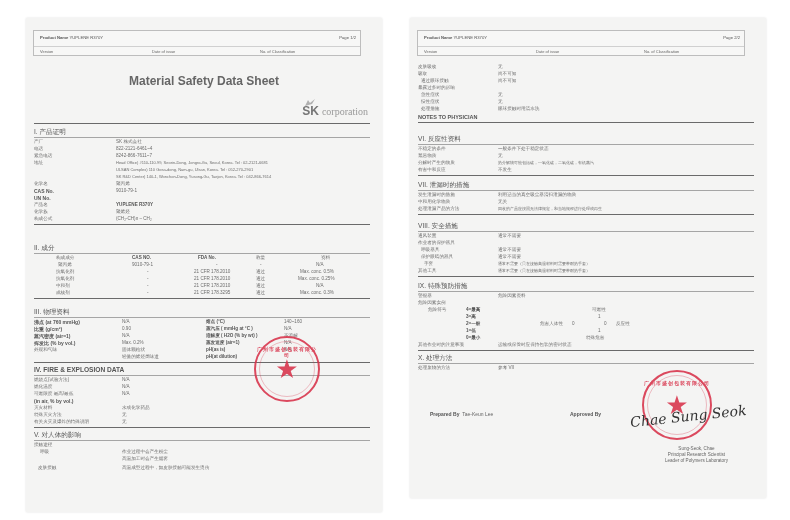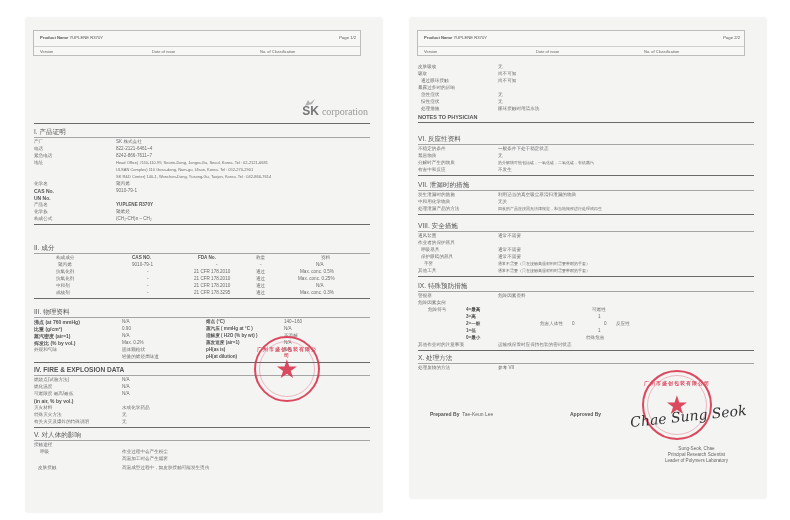--- a/index.html
+++ b/index.html
@@ -63,20 +63,21 @@
   <div class="hdrbox">
     <div class="pn"><b>Product Name</b> <span>YUPLENE R370Y</span></div>
     <div class="pg">Page 1/2</div>
     <div class="row2">
       <span style="left:6px">Version</span>
       <span style="left:118px">Date of issue</span>
       <span style="left:226px">No. of Classification</span>
     </div>
   </div>
 
+  <div class="title">Material Safety Data Sheet</div>
 
   <svg class="skmark" viewBox="0 0 12 9">
     <path d="M1 8 L4 2 L6 5 L11 1 L8 6 Z" fill="#b0b0b0"></path>
   </svg>
   <div class="sklogo">
     <span class="sk">SK</span>
     <span class="corp">corporation</span>
   </div>
 
   <div class="rule" style="top:105px"></div>

